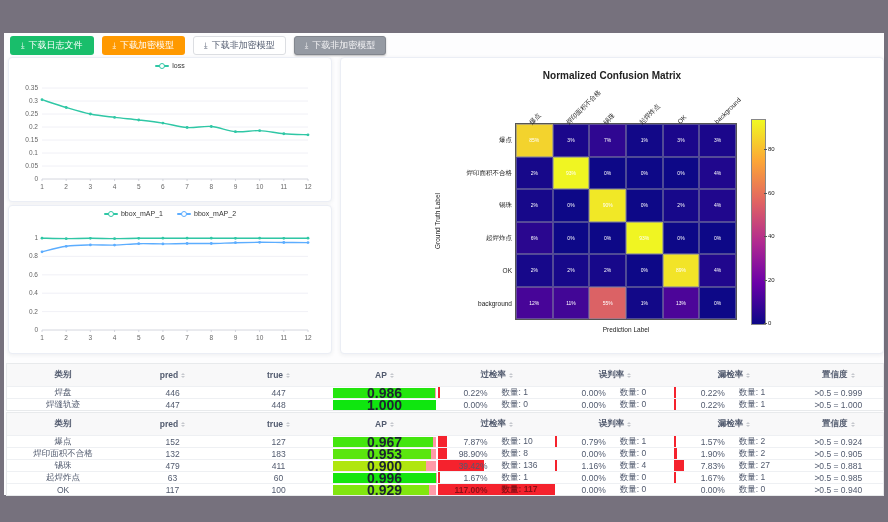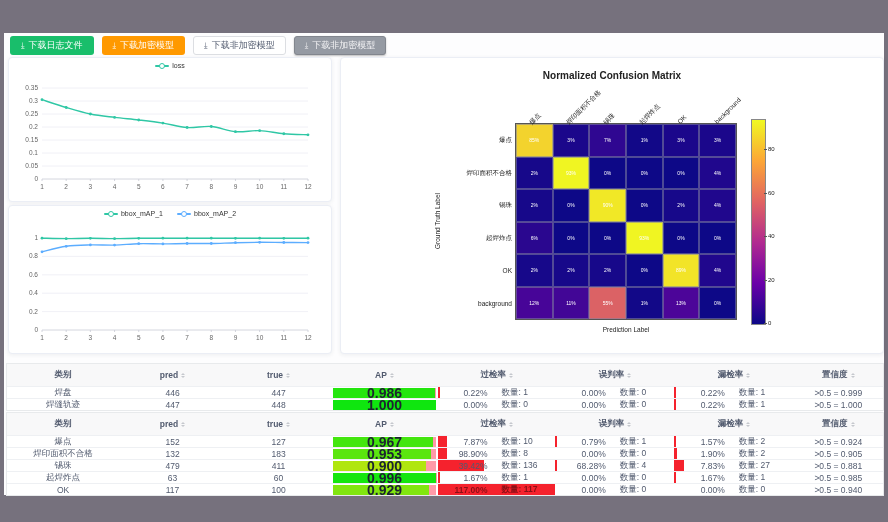--- a/index.html
+++ b/index.html
@@ -601,21 +601,21 @@
             </div>
             <span class="ap-text">0.900</span>
           </div>
           <div class="tcell c4">
             <div class="rate-bar" style="width: 39.42%; min-width: 2px;"></div>
             <span class="rate-pct">39.42%</span>
             <span class="rate-count">数量: 136</span>
           </div>
           <div class="tcell c5">
             <div class="rate-bar" style="width: 1.16%; min-width: 2px;"></div>
-            <span class="rate-pct">68.28%</span>
+            <span class="rate-pct">1.16%</span>
             <span class="rate-count">数量: 4</span>
           </div>
           <div class="tcell c6">
             <div class="rate-bar" style="width: 7.83%; min-width: 2px;"></div>
             <span class="rate-pct">7.83%</span>
             <span class="rate-count">数量: 27</span>
           </div>
           <div class="tcell c7">&gt;0.5 = 0.881</div>
         </div>
         <div class="trow">

